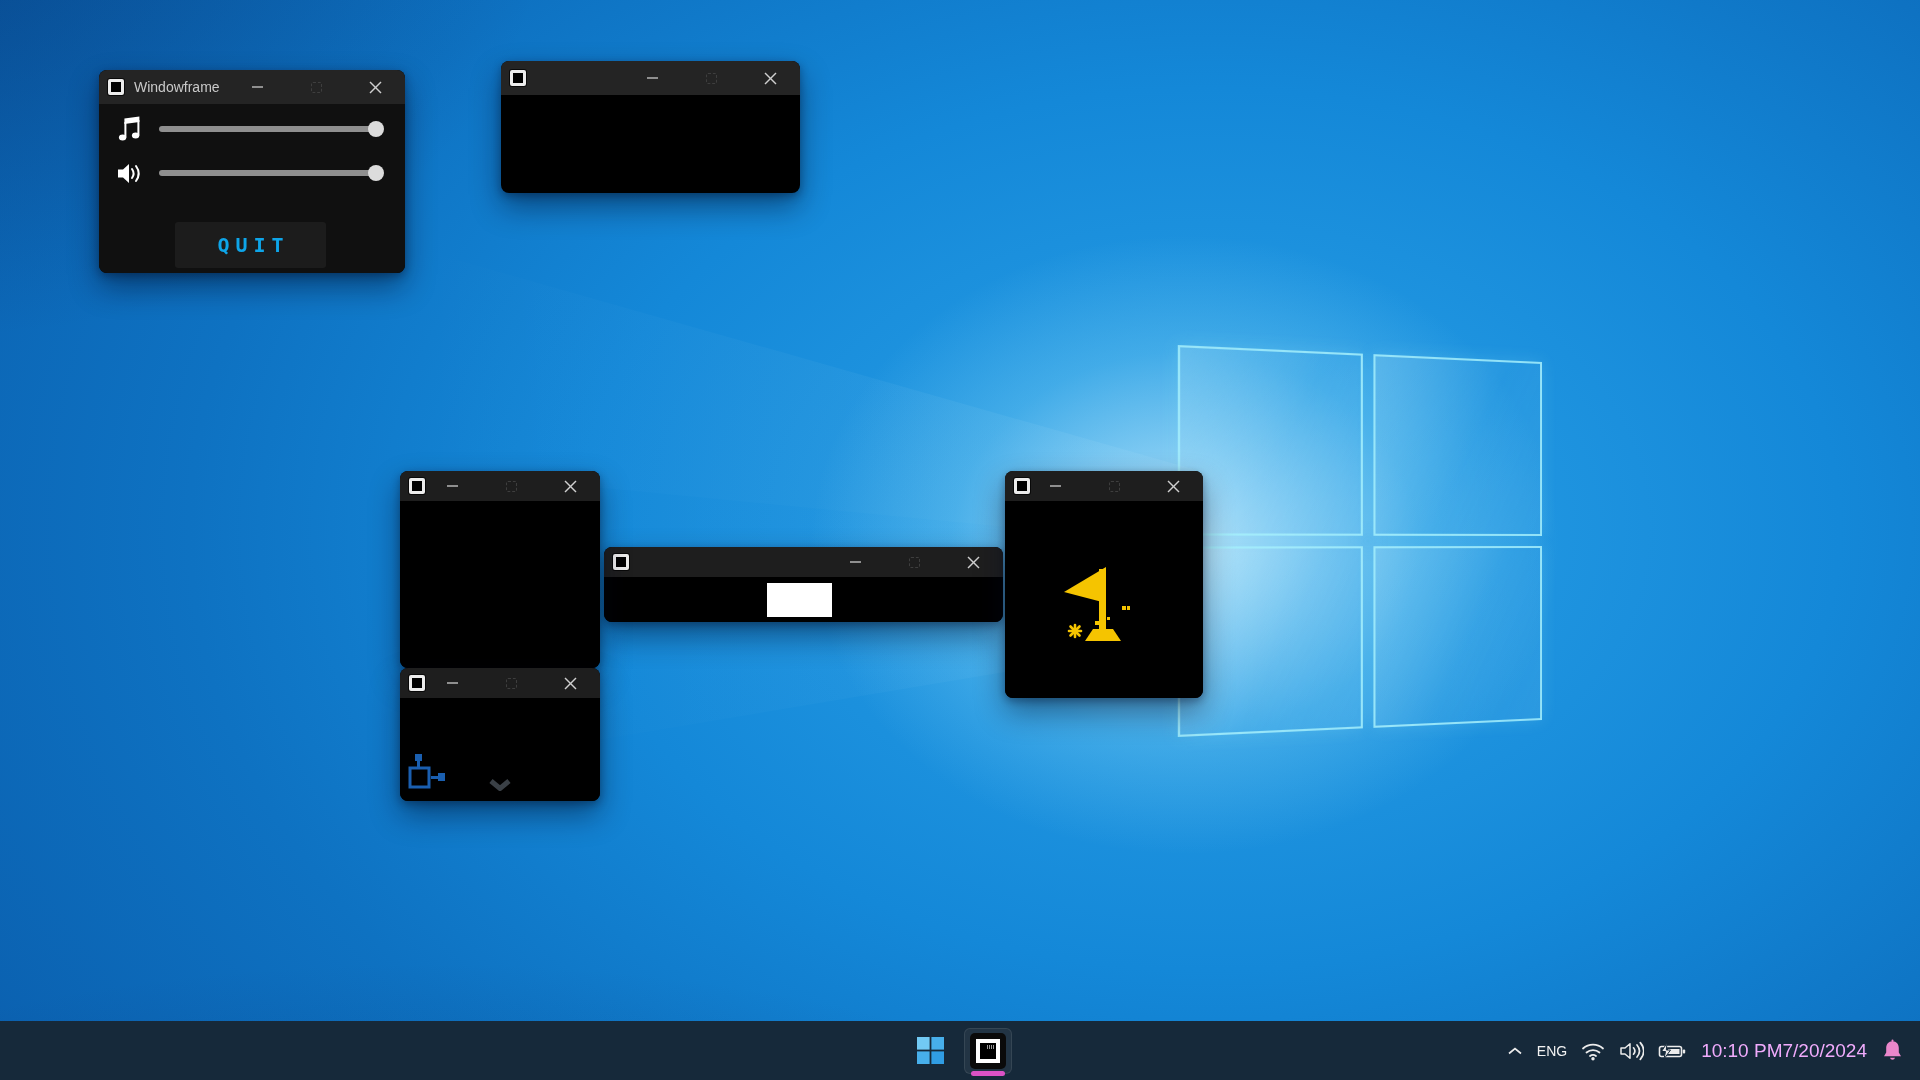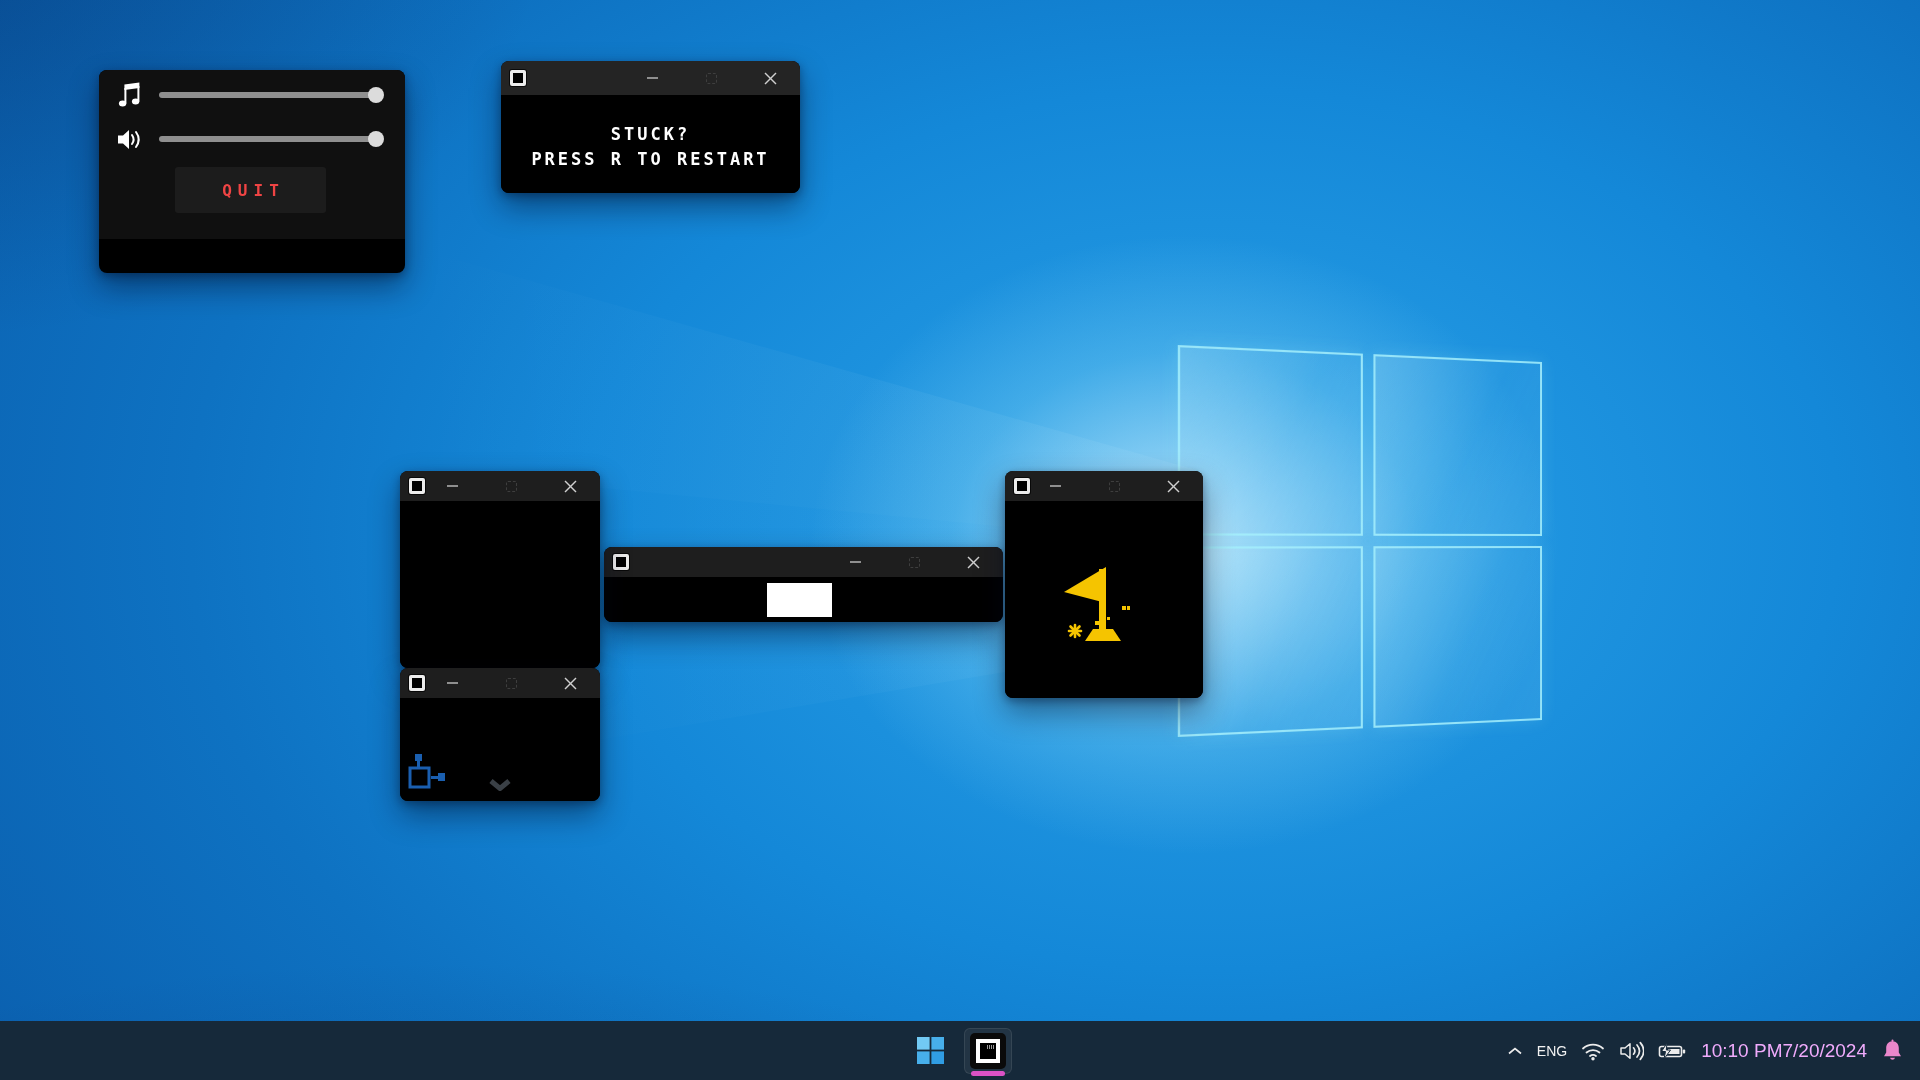--- a/index.html
+++ b/index.html
@@ -54,23 +54,23 @@
 
   
   .settings-body { background:#101010; height:169px; }
   .slider-row { position:absolute; left:18px; right:24px; height:26px;
                 display:flex; align-items:center; }
   .slider-row .icn { width:30px; flex:none; display:flex; align-items:center; }
   .track { position:relative; flex:1; height:6px; background:#8f8f8f; border-radius:3px;
            margin-left:12px; }
   .handle { position:absolute; right:-3px; top:50%; transform:translateY(-50%);
             width:16px; height:16px; border-radius:50%; background:#dcdcdc; }
-  .quit-btn { position:absolute; left:76px; top:97px; width:151px; height:46px;
-              background:#1c1c1c; border:none; border-radius:3px; color:#ef4444;
-              font-size:16px; letter-spacing:6px; text-indent:6px; cursor:pointer; }
+  .quit-btn { position:absolute; left:76px; top:118px; width:151px; height:46px;
+              background:#1c1c1c; border:none; border-radius:3px; color:#0ea5e9;
+              font-size:20px; letter-spacing:6px; text-indent:6px; cursor:pointer; }
 
   
   .stuck-body { height:102px; display:flex; flex-direction:column;
                 align-items:center; justify-content:center; gap:5px; }
   .stuck-line { font-size:17px; letter-spacing:3px; white-space:nowrap; }
 
   
   .player { position:absolute; left:163px; top:6px; width:65px; height:34px; background:#fff; }
 
   
@@ -118,20 +118,36 @@
     <div class="beam beam-right"></div>
     <div class="winlogo">
       <div class="pane"></div>
       <div class="pane"></div>
       <div class="pane"></div>
       <div class="pane"></div>
     </div>
   </div>
 
   <div class="win" style="left:99px; top:70px; width:306px; height:203px;">
+    <div class="titlebar tall">
+      <div class="win-icon"></div>
+      <span class="win-title">Windowframe</span>
+      <div class="cbtn min">
+          <div class="dash"></div>
+        </div>
+      <div class="cbtn max">
+          <div class="sq"></div>
+        </div>
+      <div class="cbtn close">
+        <svg width="13" height="13" viewBox="0 0 13 13">
+          <line x1="1" y1="1" x2="12" y2="12" stroke="#cfcfcf" stroke-width="1.4"></line>
+          <line x1="12" y1="1" x2="1" y2="12" stroke="#cfcfcf" stroke-width="1.4"></line>
+        </svg>
+      </div>
+    </div>
     <div class="body settings-body">
       <div class="slider-row" style="top:12px;">
         <div class="icn">
           <svg width="25" height="27" viewBox="0 0 25 27">
             <ellipse cx="5.6" cy="21.5" rx="3.7" ry="3" fill="#fff"></ellipse>
             <ellipse cx="18.6" cy="19.5" rx="3.7" ry="3" fill="#fff"></ellipse>
             <rect x="7.4" y="6" width="2" height="15.5" fill="#fff"></rect>
             <rect x="20.4" y="4" width="2" height="15.5" fill="#fff"></rect>
             <polygon points="7.4,2.5 22.4,0.5 22.4,6 7.4,8" fill="#fff"></polygon>
           </svg>
@@ -164,24 +180,20 @@
         </div>
       <div class="cbtn max">
           <div class="sq"></div>
         </div>
       <div class="cbtn close">
         <svg width="13" height="13" viewBox="0 0 13 13">
           <line x1="1" y1="1" x2="12" y2="12" stroke="#cfcfcf" stroke-width="1.4"></line>
           <line x1="12" y1="1" x2="1" y2="12" stroke="#cfcfcf" stroke-width="1.4"></line>
         </svg>
       </div>
-    </div>
-    <div class="body stuck-body">
-      <div class="stuck-line pixel">STUCK?</div>
-      <div class="stuck-line pixel">PRESS R TO RESTART</div>
     </div>
   </div>
 
   <div class="win" style="left:604px; top:547px; width:399px; height:75px;">
     <div class="titlebar">
       <div class="win-icon"></div>
       <div class="cbtn min">
           <div class="dash"></div>
         </div>
       <div class="cbtn max">

